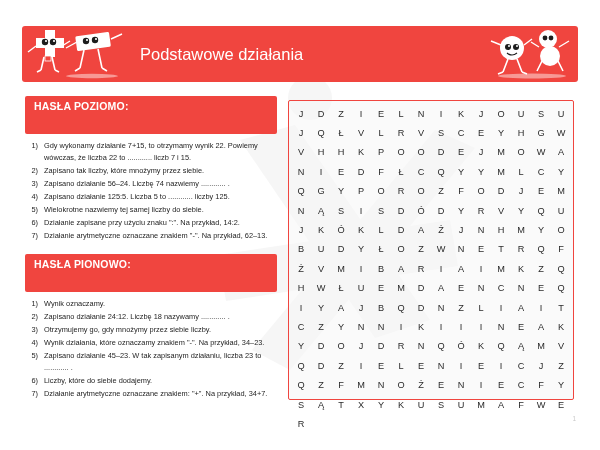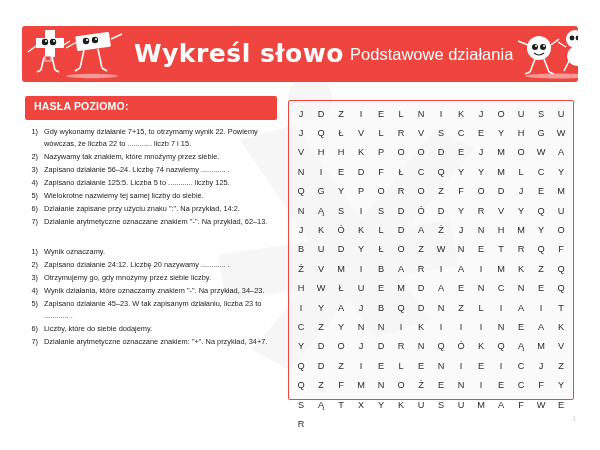--- a/index.html
+++ b/index.html
@@ -74,21 +74,21 @@
     left: 25px; top: 96px;
     width: 252px;
     z-index: 2;
   }
   .clue-head {
     background: #F0453F;
     color: #ffffff;
     font-weight: bold;
     font-size: 10.5px;
     letter-spacing: 0.2px;
-    padding: 4px 8px 8px 9px;
+    padding: 4px 8px 22px 9px;
     border-radius: 2px;
     display: block;
     width: 100%;
   }
   .clue-list {
     margin: 0;
     padding: 6px 0 0 0;
     list-style: none;
   }
   .clue-item {
@@ -179,21 +179,20 @@
           <circle cx="65" cy="14" r="1.1" fill="#ffffff"></circle>
           <circle cx="74" cy="13" r="1.1" fill="#ffffff"></circle>
           <path d="M62 24 L58 42 M76 23 L80 42" stroke="#ffffff" stroke-width="1.6" fill="none"></path>
           <path d="M58 42 L53 45 M80 42 L85 45" stroke="#ffffff" stroke-width="1.6" fill="none"></path>
           <path d="M55 16 L44 22 M89 13 L100 8" stroke="#ffffff" stroke-width="1.4" fill="none"></path>
           <ellipse cx="70" cy="50" rx="26" ry="2.2" fill="#ffffff" opacity="0.45"></ellipse>
         </g>
       </svg>
     </div>
 
-    <div class="banner-title">Wykreśl słowo</div>
     <div class="banner-sub">Podstawowe działania</div>
 
     <div class="mascots-right">
       <svg width="92" height="56" viewBox="0 0 92 56">
         <g>
           <circle cx="26" cy="22" r="12" fill="#ffffff"></circle>
           <circle cx="22" cy="21" r="3" fill="#1d1d1d"></circle>
           <circle cx="30" cy="21" r="3" fill="#1d1d1d"></circle>
           <circle cx="23" cy="20" r="1" fill="#ffffff"></circle>
           <circle cx="31" cy="20" r="1" fill="#ffffff"></circle>
@@ -217,21 +216,21 @@
 
   <div class="clues">
     <div class="clue-head">HASŁA POZIOMO:</div>
     <ul class="clue-list">
       <li class="clue-item">
         <span class="clue-num">1)</span>
         <span class="clue-text">Gdy wykonamy działanie 7+15, to otrzymamy wynik 22. Powiemy wówczas, że liczba 22 to ............ liczb 7 i 15.</span>
       </li>
       <li class="clue-item">
         <span class="clue-num">2)</span>
-        <span class="clue-text">Nazywamy tak znakiem, które mnożymy przez siebie.</span>
+        <span class="clue-text">Zapisano tak liczby, które mnożymy przez siebie.</span>
       </li>
       <li class="clue-item">
         <span class="clue-num">3)</span>
         <span class="clue-text">Zapisano działanie 56–24. Liczbę 74 nazwiemy  ............ .</span>
       </li>
       <li class="clue-item">
         <span class="clue-num">4)</span>
         <span class="clue-text">Zapisano działanie 125:5. Liczba 5 to  ............ liczby 125.</span>
       </li>
       <li class="clue-item">
@@ -243,28 +242,29 @@
         <span class="clue-text">Działanie zapisane przy użyciu znaku ":". Na przykład, 14:2.</span>
       </li>
       <li class="clue-item">
         <span class="clue-num">7)</span>
         <span class="clue-text">Działanie arytmetyczne oznaczane znakiem "-". Na przykład, 62–13.</span>
       </li>
     </ul>
 
     <div class="spacer-block"></div>
 
+    <div class="clue-head">HASŁA PIONOWO:</div>
     <ul class="clue-list">
       <li class="clue-item">
         <span class="clue-num">1)</span>
         <span class="clue-text">Wynik oznaczamy.</span>
       </li>
       <li class="clue-item">
         <span class="clue-num">2)</span>
-        <span class="clue-text">Zapisano działanie 24:12. Liczbę 20 nazywamy ............ .</span>
+        <span class="clue-text">Zapisano działanie 24:12. Liczbę 18 nazywamy ............ .</span>
       </li>
       <li class="clue-item">
         <span class="clue-num">3)</span>
         <span class="clue-text">Otrzymujemy go, gdy mnożymy przez siebie liczby.</span>
       </li>
       <li class="clue-item">
         <span class="clue-num">4)</span>
         <span class="clue-text">Wynik działania, które oznaczamy znakiem "-". Na przykład, 34–23.</span>
       </li>
       <li class="clue-item">

